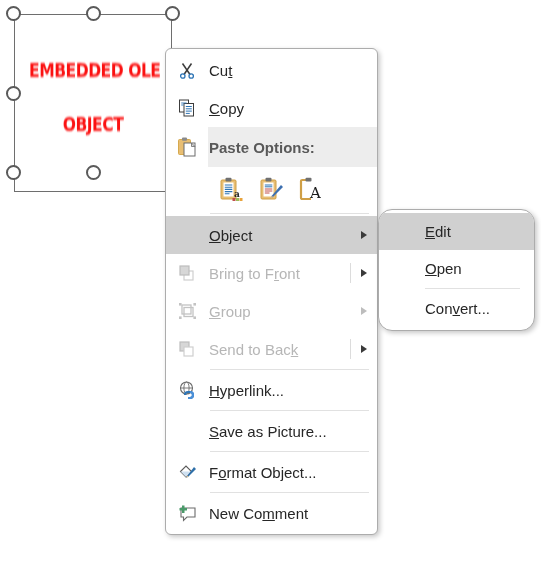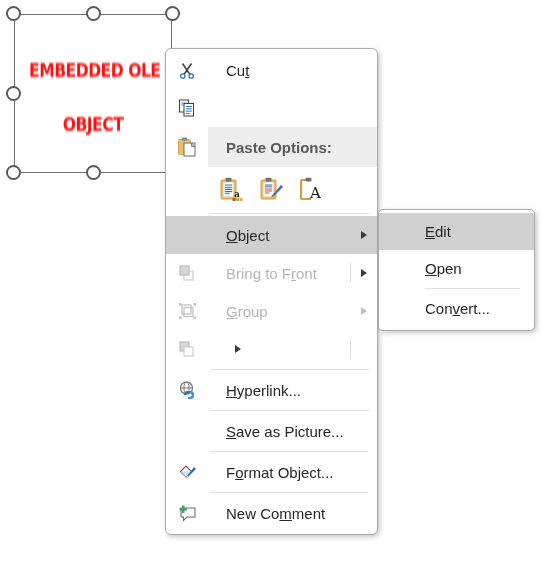--- a/index.html
+++ b/index.html
@@ -21,21 +21,21 @@
     left: 0;
     top: 0;
     width: 200px;
     height: 200px;
   }
   #object-frame {
     position: absolute;
     left: 14px;
     top: 14px;
     width: 158px;
-    height: 159px;
+    height: 178px;
     border: 1px solid #6e6e6e;
     background: #ffffff;
     box-sizing: border-box;
   }
   .ole-text {
     position: absolute;
     left: 0;
     width: 100%;
     text-align: center;
     color: #fb1111;
@@ -75,21 +75,20 @@
     overflow: hidden;
   }
   .menu-item {
     position: relative;
     display: flex;
     align-items: center;
     height: 38px;
     font-size: 15px;
     color: #262626;
     box-sizing: border-box;
-    gap: 17px;
   }
   .menu-item .mi-icon {
     width: 42px;
     min-width: 42px;
     height: 38px;
     display: flex;
     align-items: center;
     justify-content: center;
   }
   .menu-item .mi-label {
@@ -169,21 +168,21 @@
   u { text-decoration: underline; }
 
   
   #object-submenu {
     position: absolute;
     left: 378px;
     top: 209px;
     width: 157px;
     background: #ffffff;
     border: 1px solid #acacac;
-    border-radius: 5px;
+    border-radius: 14px;
     box-shadow: 2px 2px 5px rgba(0,0,0,0.22);
     box-sizing: border-box;
     padding: 3px 0;
     overflow: hidden;
   }
   .sub-item {
     display: flex;
     align-items: center;
     height: 37px;
     padding-left: 46px;
@@ -239,20 +238,21 @@
           <line x1="8.8" y1="10.8" x2="14.8" y2="10.8"></line>
           <line x1="8.8" y1="13.1" x2="14.8" y2="13.1"></line>
           <line x1="8.8" y1="15.4" x2="12.8" y2="15.4"></line>
         </g>
         <g stroke="#2e75b6" stroke-width="0.9">
           <line x1="4.2" y1="5" x2="9.6" y2="5"></line>
           <line x1="4.2" y1="7" x2="6.6" y2="7"></line>
         </g>
       </svg>
     </span>
+    <span class="mi-label"><u>C</u>opy</span>
   </div>
 
   <div class="menu-item header-row">
     <span class="header-band"></span>
     <span class="mi-icon">
       <svg width="22" height="22" viewBox="0 0 22 22">
         <rect x="2.5" y="3.5" width="12" height="15" rx="1" fill="#e8be73" stroke="#d6a94d" stroke-width="1"></rect>
         <rect x="6" y="1.5" width="5" height="3.2" rx="1" fill="#8a8a8a"></rect>
         <rect x="8" y="7" width="11" height="13" fill="#ffffff" stroke="#6b6b6b" stroke-width="1"></rect>
         <path d="M15.5 7 L19 10.5 L15.5 10.5 Z" fill="#d9d9d9" stroke="#6b6b6b" stroke-width="0.8"></path>
@@ -350,20 +350,21 @@
       </span>
   </div>
 
   <div class="menu-item disabled">
     <span class="mi-icon">
       <svg width="20" height="20" viewBox="0 0 20 20">
         <rect x="3" y="3" width="9" height="9" fill="#d7d7d7" stroke="#bdbdbd" stroke-width="1.2"></rect>
         <rect x="7" y="8" width="9" height="9" fill="#ffffff" stroke="#cfcfcf" stroke-width="1.2"></rect>
       </svg>
     </span>
+    <span class="mi-label">Send to Bac<u>k</u></span>
     <span class="vdiv"></span>
     <span class="mi-arrow">
         <span class="arrow-right"></span>
       </span>
   </div>
 
   <div class="sep-full"></div>
 
   <div class="menu-item">
     <span class="mi-icon">

